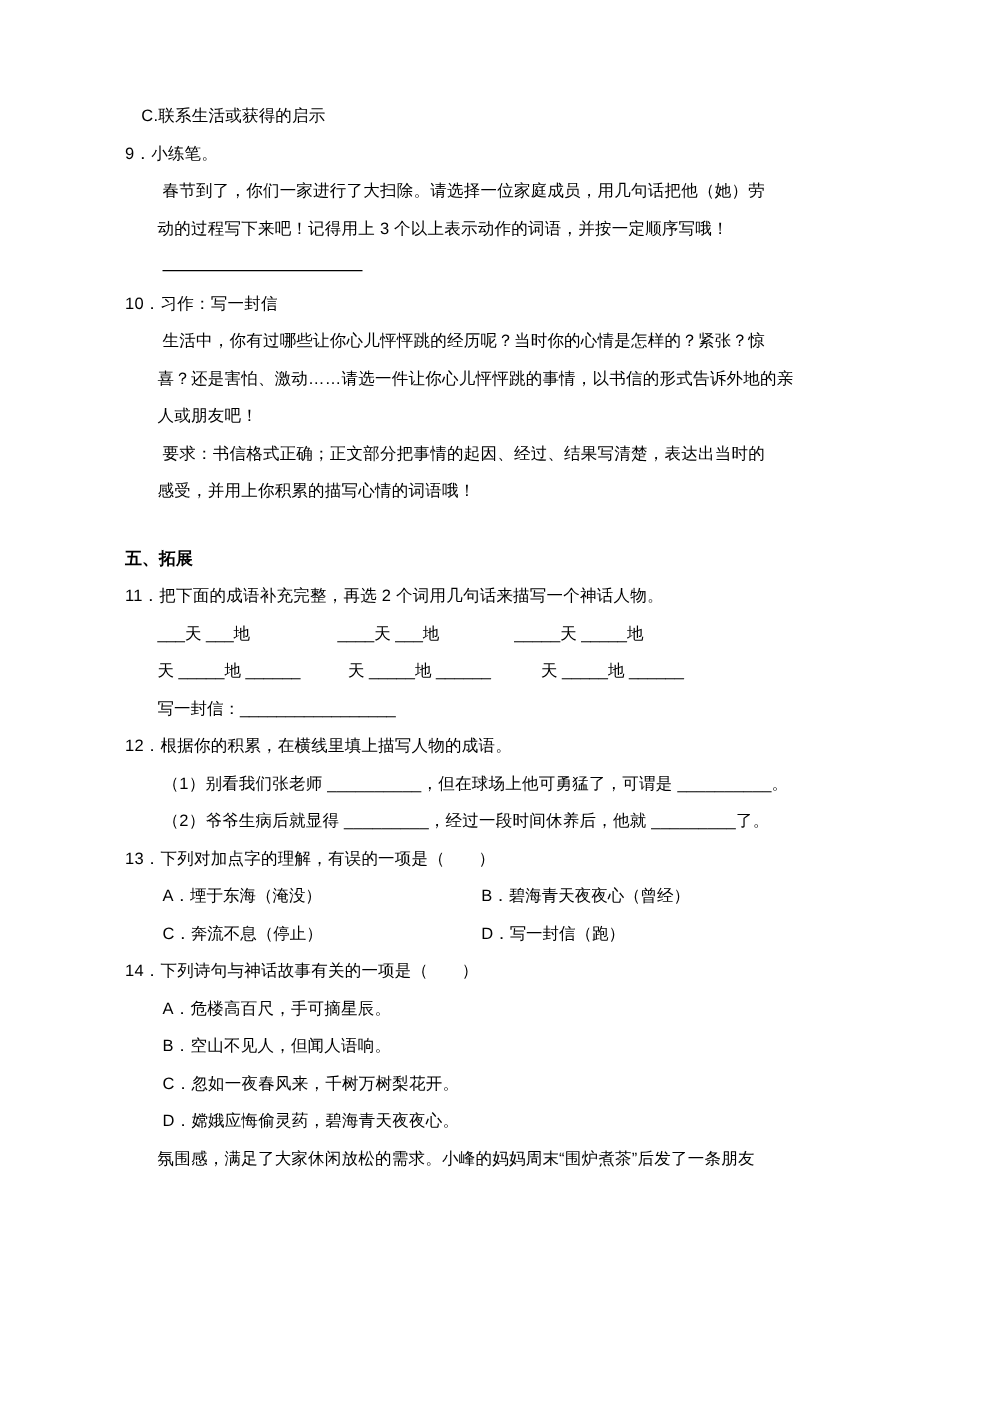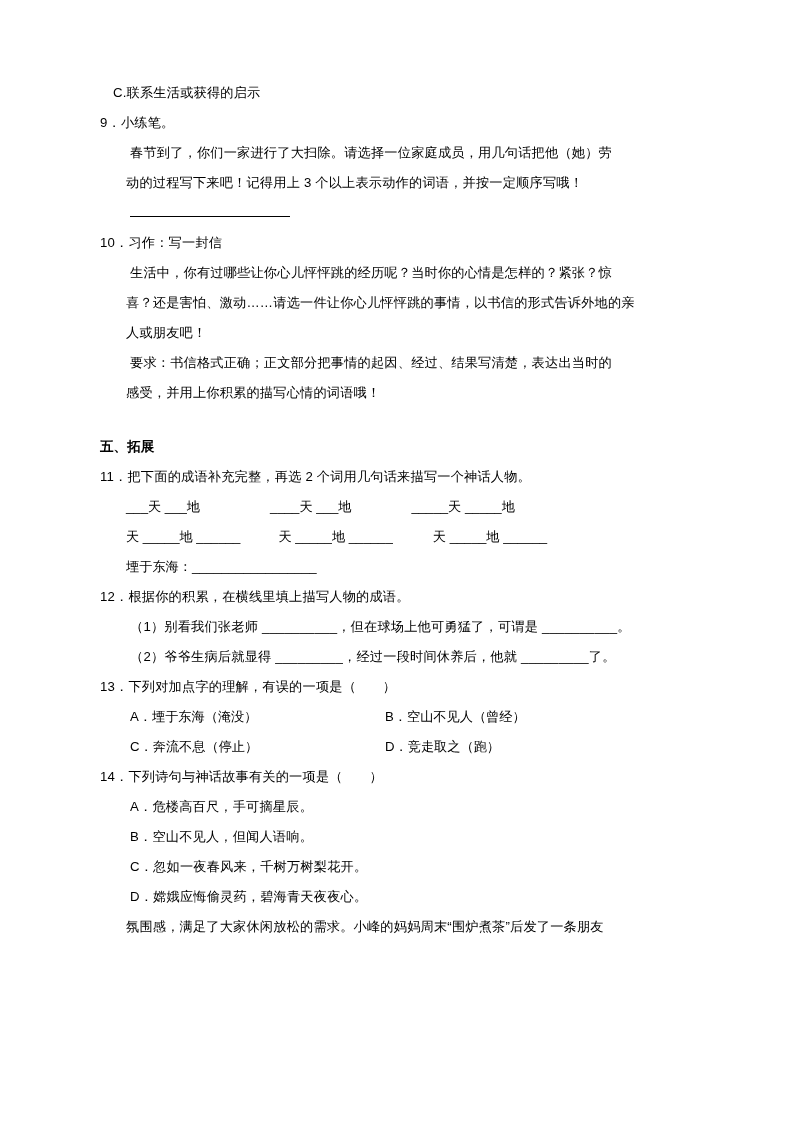--- a/index.html
+++ b/index.html
@@ -98,34 +98,34 @@
     <div class="line indent1">感受，并用上你积累的描写心情的词语哦！</div>
 
     <div class="sec-head">五、拓展</div>
 
     <div class="line">11．把下面的成语补充完整，再选 2 个词用几句话来描写一个神话人物。</div>
 
     <div class="idiom-row"><span>___天 ___地</span><span style="display:inline-block;width:70px"></span><span>____天 ___地</span><span style="display:inline-block;width:60px"></span><span>_____天 _____地</span></div>
 
     <div class="idiom-row"><span>天 _____地 ______</span><span style="display:inline-block;width:38px"></span><span>天 _____地 ______</span><span style="display:inline-block;width:40px"></span><span>天 _____地 ______</span></div>
 
-    <div class="idiom-row">堙于东海：_________________</div>
+    <div class="idiom-row">写一封信：_________________</div>
 
     <div class="line">12．根据你的积累，在横线里填上描写人物的成语。</div>
     <div class="line indent3">（1）别看我们张老师 __________，但在球场上他可勇猛了，可谓是 __________。</div>
     <div class="line indent3">（2）爷爷生病后就显得 _________，经过一段时间休养后，他就 _________了。</div>
 
     <div class="line">13．下列对加点字的理解，有误的一项是（　　）</div>
     <div class="two-col">
       <div class="c1">A．堙于东海（淹没）</div>
-      <div class="c2">B．空山不见人（曾经）</div>
+      <div class="c2">B．碧海青天夜夜心（曾经）</div>
     </div>
     <div class="two-col">
       <div class="c1">C．奔流不息（停止）</div>
-      <div class="c2">D．竞走取之（跑）</div>
+      <div class="c2">D．写一封信（跑）</div>
     </div>
 
     <div class="line">14．下列诗句与神话故事有关的一项是（　　）</div>
     <div class="line indent3">A．危楼高百尺，手可摘星辰。</div>
     <div class="line indent3">B．空山不见人，但闻人语响。</div>
     <div class="line indent3">C．忽如一夜春风来，千树万树梨花开。</div>
     <div class="line indent3">D．嫦娥应悔偷灵药，碧海青天夜夜心。</div>
 
     <div class="line indent1">氛围感，满足了大家休闲放松的需求。小峰的妈妈周末“围炉煮茶”后发了一条朋友</div>
 

